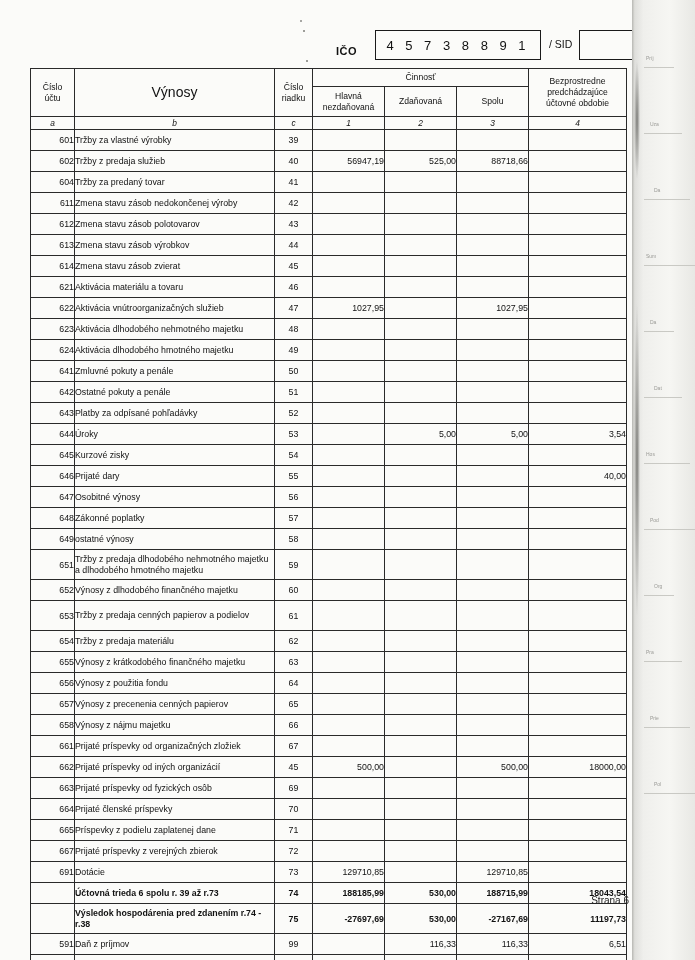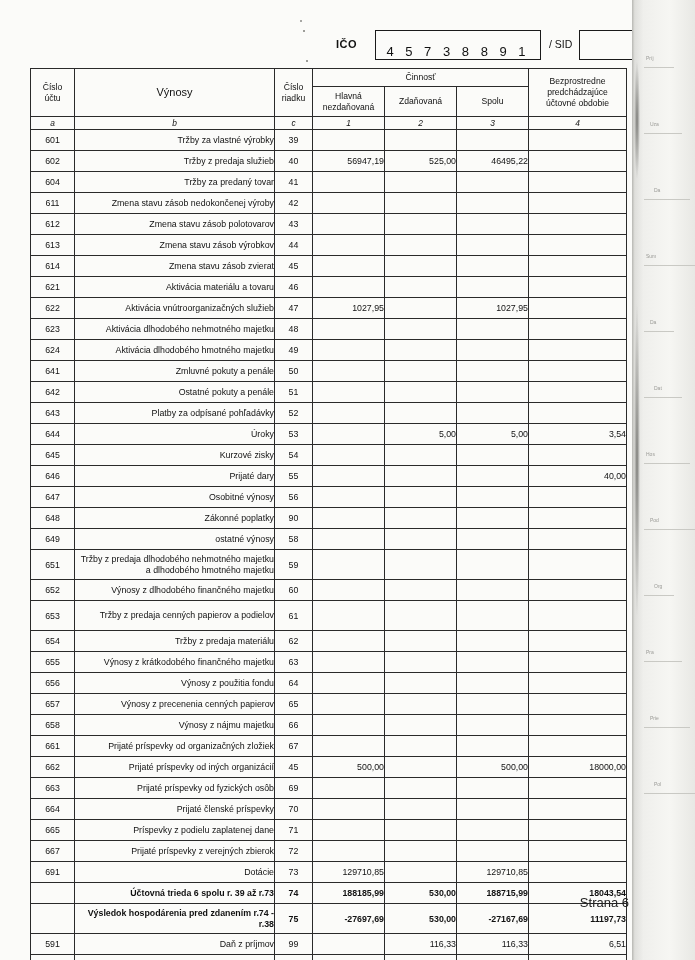--- a/index.html
+++ b/index.html
@@ -66,33 +66,33 @@
     left: 0; top: 0;
     width: 238px; height: 30px;
     border: 1.3px solid #1a1a1a;
     display: flex; align-items: center;
     padding-left: 14px;
     box-sizing: border-box;
     font-size: 10.5px;
   }
   .ico-label {
     position: absolute;
-    left: 306px; top: 8px;
+    left: 306px; top: 15px;
     font-size: 11px;
     font-weight: bold;
     letter-spacing: 0.5px;
   }
   .ico-box {
     position: absolute;
     left: 345px; top: 0;
     width: 166px; height: 30px;
     border: 1.3px solid #1a1a1a;
     box-sizing: border-box;
     display: flex;
-    align-items: flex-end;
+    align-items: center;
     justify-content: center;
     gap: 8px;
     font-size: 13px;
     letter-spacing: 4px;
     font-family: "Liberation Sans", sans-serif;
   }
   .sid-label {
     position: absolute;
     left: 519px; top: 8px;
     font-size: 10.5px;
@@ -121,62 +121,61 @@
     font-weight: normal;
   }
   .hdr-cell {
     text-align: center;
     vertical-align: middle;
     font-size: 9px;
     line-height: 1.25;
     padding: 2px 2px;
   }
   .hdr-big {
-    font-size: 11px;
+    font-size: 14px;
   }
   .hdr-small {
     font-size: 8.6px;
   }
   .letters td {
     height: 13px;
     text-align: center;
     font-size: 8.4px;
     font-style: italic;
   }
   .r-acct {
-    text-align: center;
+    text-align: right;
     vertical-align: middle;
     font-size: 8.8px;
     height: 21px;
   }
   .r-text {
     padding-left: 6px;
     vertical-align: middle;
     font-size: 8.8px;
     line-height: 1.25;
-    text-align: right;
   }
   .r-line {
     text-align: center;
     vertical-align: middle;
     font-size: 8.8px;
   }
   .num {
     text-align: right;
     padding-right: 6px;
     vertical-align: middle;
     font-size: 8.8px;
   }
   .bold .r-text, .bold .num, .bold .r-line, .bold .r-acct { font-weight: bold; margin-left: 24px; }
   .tall { height: 30px; }
   .page-no {
     position: absolute;
     right: 66px;
     top: 895px;
-    font-size: 13px;
+    font-size: 10px;
     color: #222;
   }
   .stray-mark {
     position: absolute;
     background: #8b8b87;
     border-radius: 50%;
   }
 </style>
 </head>
 <body>
@@ -239,21 +238,21 @@
           <td class="num"></td>
           <td class="num"></td>
           <td class="num"></td>
         </tr>
         <tr>
           <td class="r-acct">602</td>
           <td class="r-text">Tržby z predaja služieb</td>
           <td class="r-line">40</td>
           <td class="num">56947,19</td>
           <td class="num">525,00</td>
-          <td class="num">46495,22</td>
+          <td class="num">88718,66</td>
           <td class="num"></td>
         </tr>
         <tr>
           <td class="r-acct">604</td>
           <td class="r-text">Tržby za predaný tovar</td>
           <td class="r-line">41</td>
           <td class="num"></td>
           <td class="num"></td>
           <td class="num"></td>
           <td class="num"></td>
@@ -389,21 +388,21 @@
           <td class="r-text">Osobitné výnosy</td>
           <td class="r-line">56</td>
           <td class="num"></td>
           <td class="num"></td>
           <td class="num"></td>
           <td class="num"></td>
         </tr>
         <tr>
           <td class="r-acct">648</td>
           <td class="r-text">Zákonné poplatky</td>
-          <td class="r-line">90</td>
+          <td class="r-line">57</td>
           <td class="num"></td>
           <td class="num"></td>
           <td class="num"></td>
           <td class="num"></td>
         </tr>
         <tr>
           <td class="r-acct">649</td>
           <td class="r-text">ostatné výnosy</td>
           <td class="r-line">58</td>
           <td class="num"></td>

